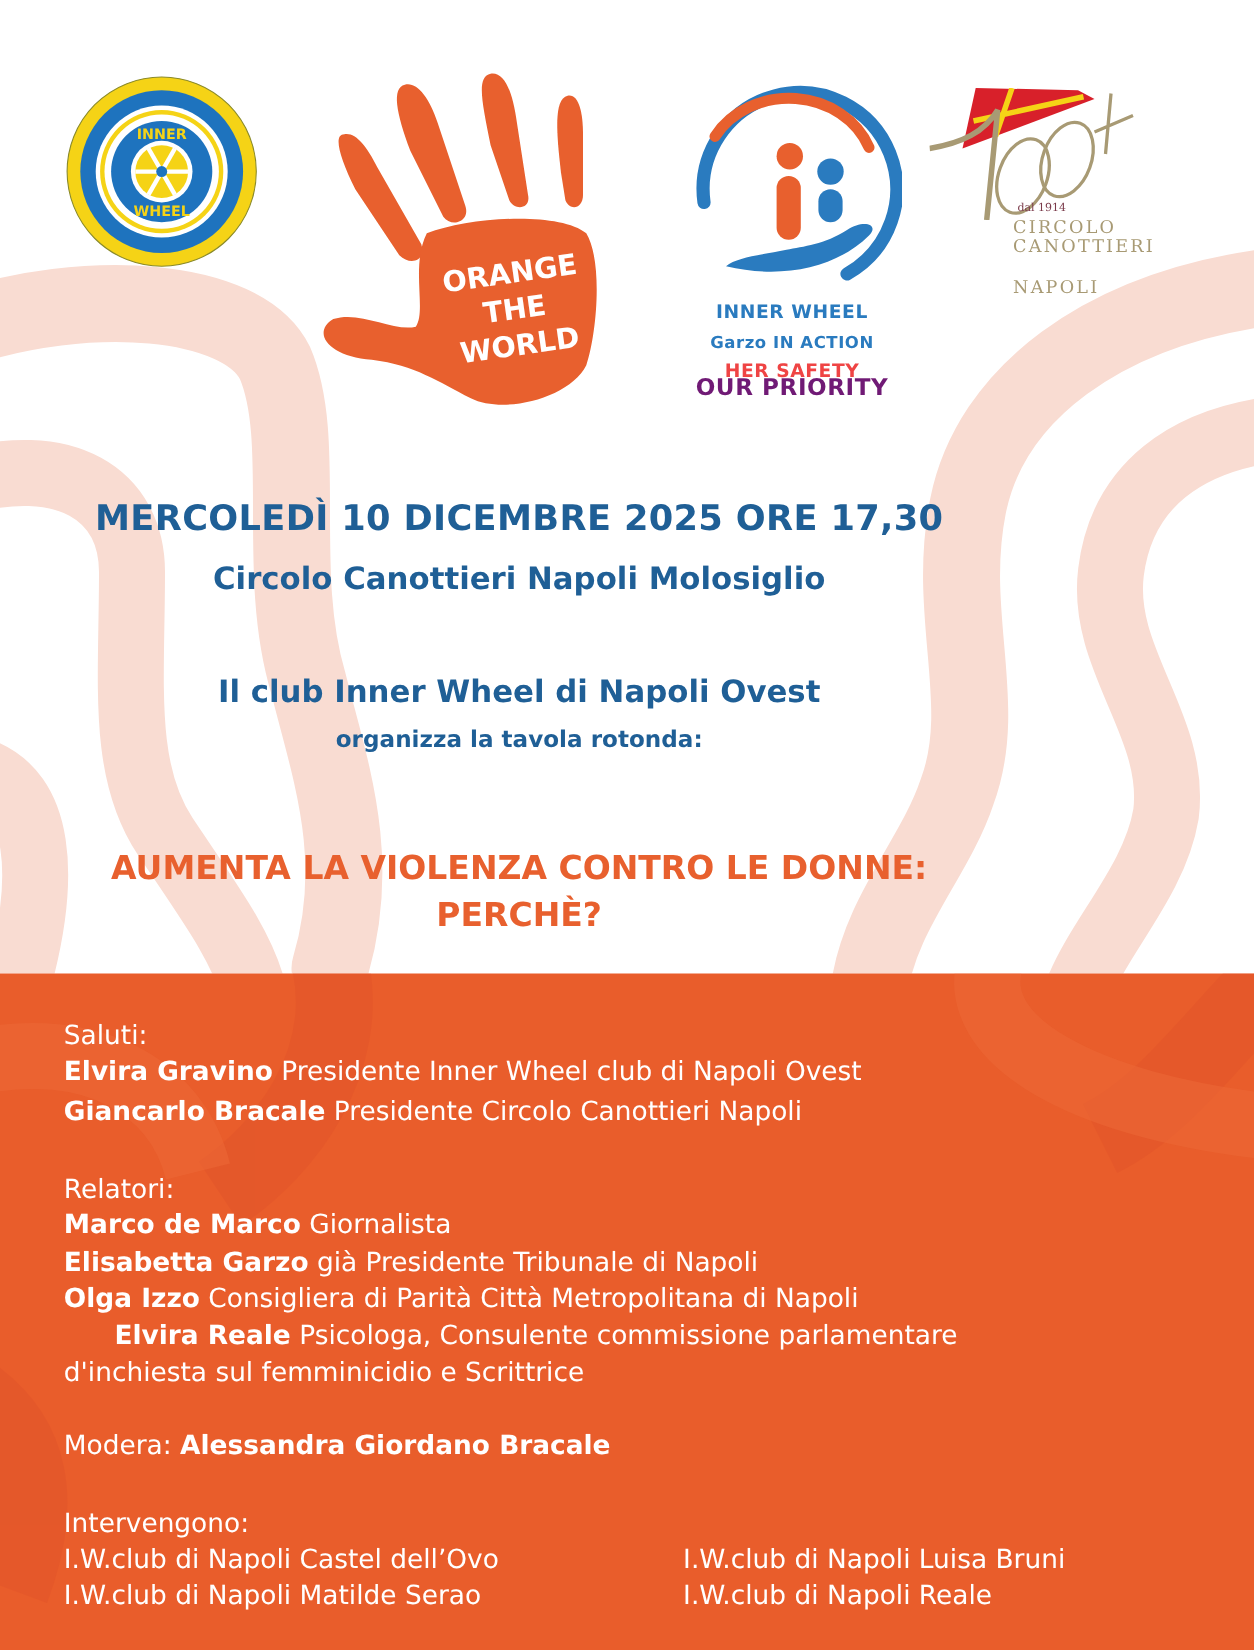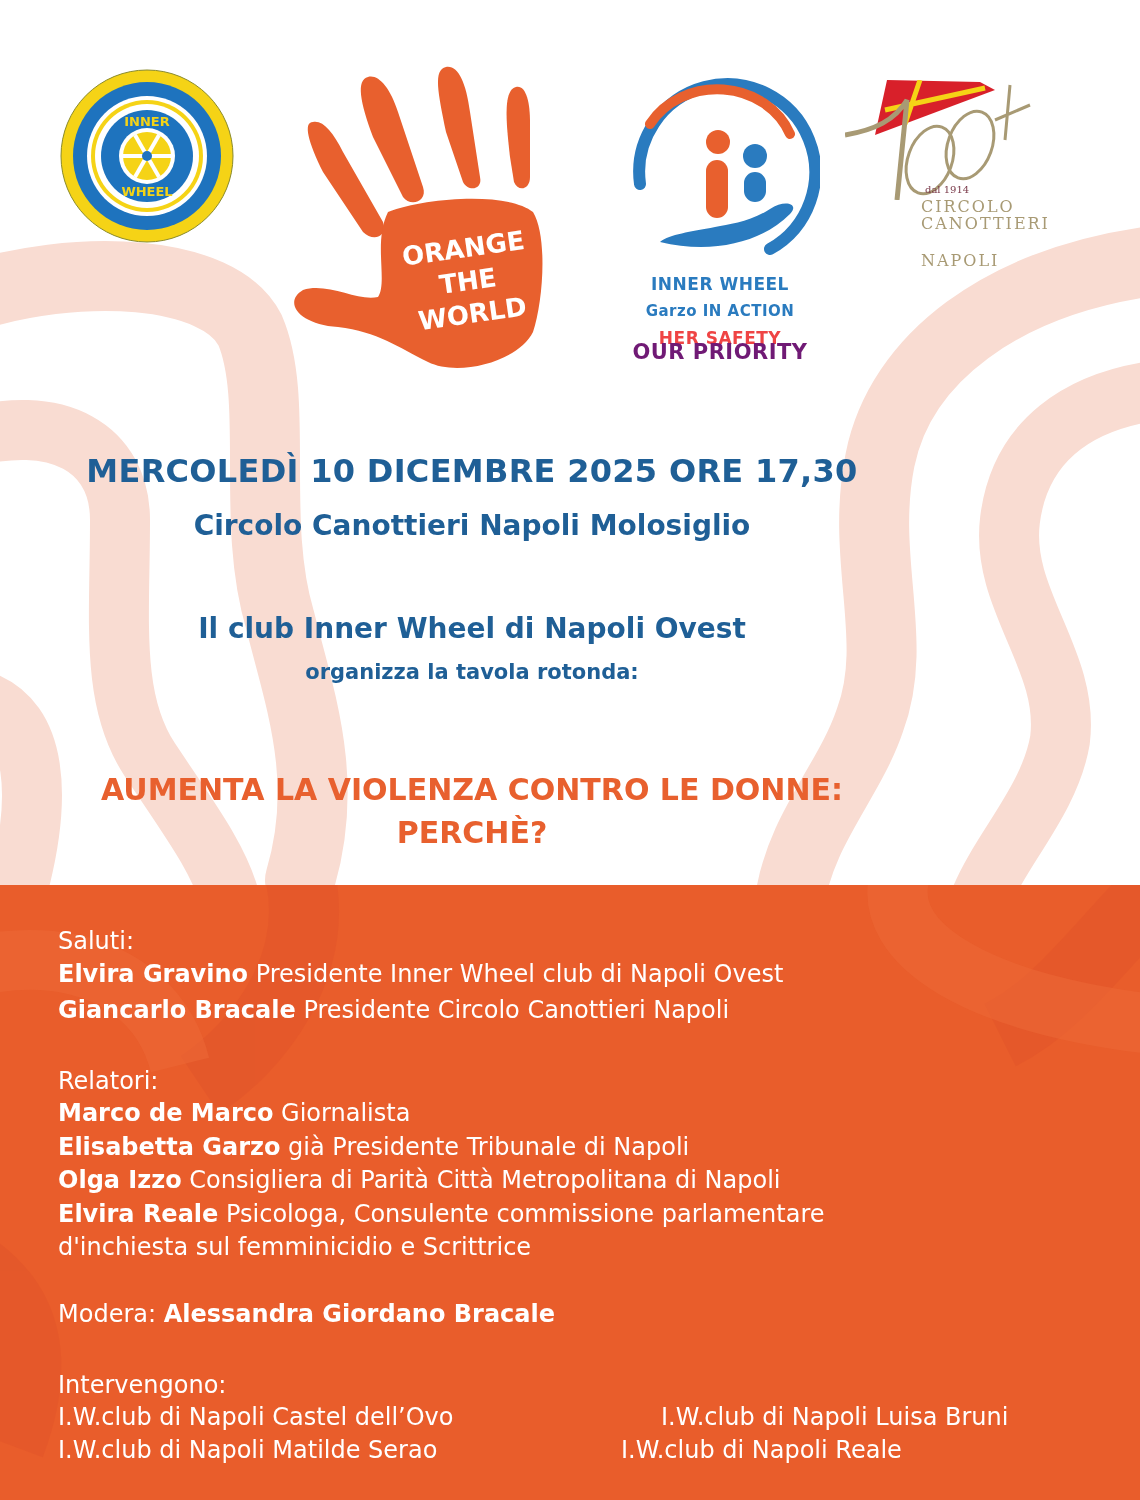--- a/index.html
+++ b/index.html
@@ -137,24 +137,24 @@
 
   <div class="band-content">
     <div class="line" style="top:42px;">Saluti:</div>
     <div class="line" style="top:75px;"><b>Elvira Gravino</b> <span>Presidente Inner Wheel club di Napoli Ovest</span></div>
     <div class="line" style="top:111px;"><b>Giancarlo Bracale</b> <span>Presidente Circolo Canottieri Napoli</span></div>
 
     <div class="line" style="top:182px;">Relatori:</div>
     <div class="line" style="top:214px;"><b>Marco de Marco</b> <span>Giornalista</span></div>
     <div class="line" style="top:248px;"><b>Elisabetta Garzo</b> <span>già Presidente Tribunale di Napoli</span></div>
     <div class="line" style="top:281px;"><b>Olga Izzo</b> <span>Consigliera di Parità Città Metropolitana di Napoli</span></div>
-    <div class="line" style="top:315px;"><b>Elvira Reale</b> <span>Psicologa, Consulente commissione parlamentare</span></div>
+    <div class="line" style="top:315px;margin-left:46px;"><b>Elvira Reale</b> <span>Psicologa, Consulente commissione parlamentare</span></div>
     <div class="line" style="top:348px;">d'inchiesta sul femminicidio e Scrittrice</div>
 
     <div class="line" style="top:415px;"><span>Modera:</span> <b>Alessandra Giordano Bracale</b></div>
 
     <div class="line" style="top:486px;">Intervengono:</div>
     <div class="line" style="top:518px;">I.W.club di Napoli Castel dell’Ovo</div>
-    <div class="col2" style="top:518px;margin-left:40px;">I.W.club di Napoli Luisa Bruni</div>
+    <div class="col2" style="top:518px;">I.W.club di Napoli Luisa Bruni</div>
     <div class="line" style="top:551px;">I.W.club di Napoli Matilde Serao</div>
     <div class="col2" style="top:551px;">I.W.club di Napoli Reale</div>
   </div>
 </div>
 
 </body></html>

